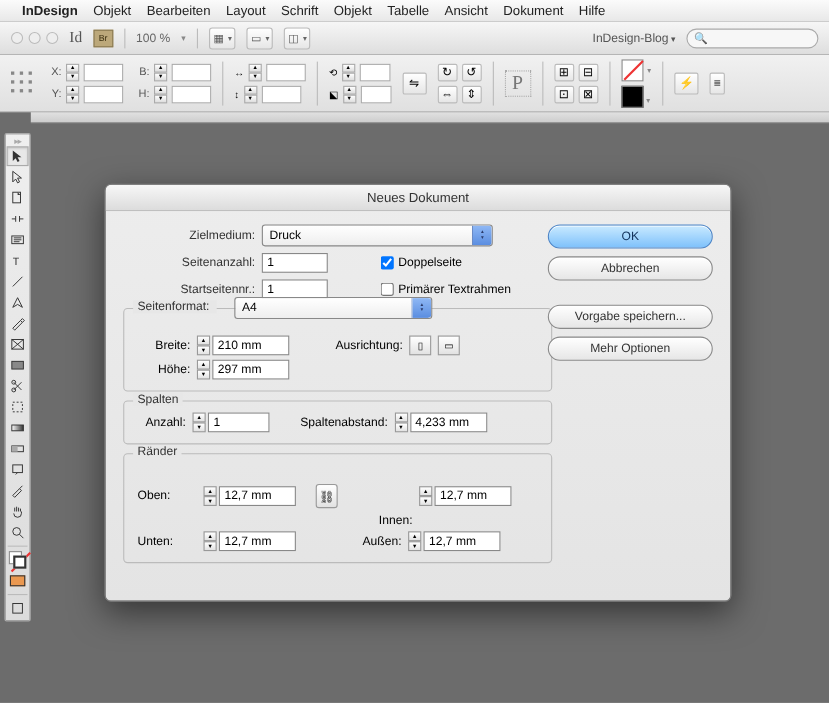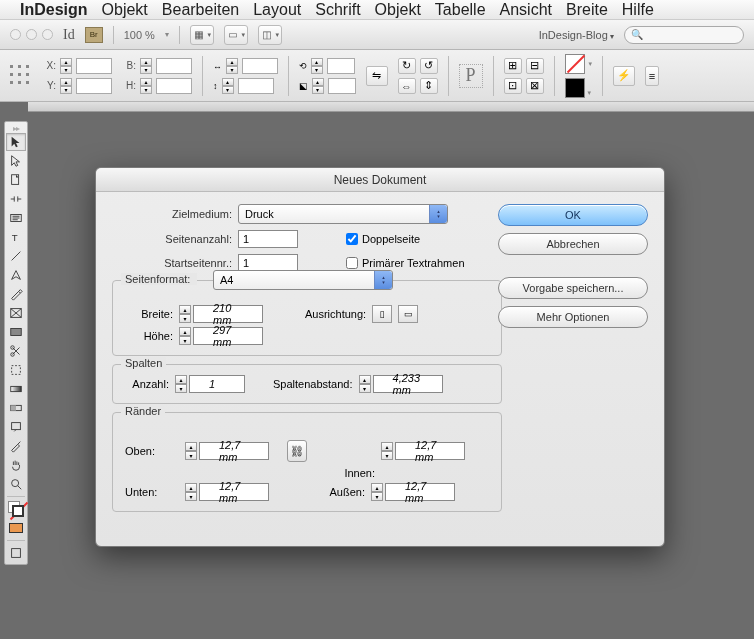--- a/index.html
+++ b/index.html
@@ -1,20 +1,20 @@
 <!DOCTYPE html>
 <html><head>
 <meta charset="utf-8">
 <style>
   * { box-sizing: border-box; margin: 0; padding: 0; font-family: "Lucida Grande", Arial, sans-serif; font-size: 11px; }
   body { width: 754px; height: 639px; background: #fff; position: relative; overflow: hidden; }
 
   .menubar { height: 20px; background: linear-gradient(#fbfbfb,#e8e8e8); display: flex; align-items: center; padding: 0 6px; gap: 14px; border-bottom: 1px solid #ccc; }
   .menubar .apple { font-size: 14px; }
-  .menubar .item { color: #222; font-size: 16px; }
+  .menubar .item { color: #222; font-size: 12px; }
   .menubar .item.active { font-weight: bold; }
 
   .toolbar { height: 30px; background: linear-gradient(#f6f6f6,#dedede); border-bottom: 1px solid #b5b5b5; display: flex; align-items: center; padding: 0 10px; gap: 10px; }
   .traffic { display: flex; gap: 5px; }
   .traffic span { width: 11px; height: 11px; border-radius: 50%; background: #eee; border: 1px solid #bbb; }
   .id-logo { font-family: serif; font-size: 14px; color: #555; }
   .br-btn { width: 18px; height: 16px; background: #bca87a; border: 1px solid #8a7a52; display:flex; align-items:center; justify-content:center; font-size:8px; color:#3a2f10; }
   .zoom { color:#666; font-size:11px; }
   .tb-drop { width: 24px; height: 20px; border: 1px solid #bbb; background: linear-gradient(#fff,#e6e6e6); border-radius:3px; display:inline-flex; align-items:center; justify-content:center; position:relative;}
   .tb-drop::after { content:"▾"; font-size:7px; color:#666; position:absolute; right:2px; top:50%; transform:translateY(-50%);}
@@ -64,40 +64,40 @@
   .ninput { width:60px; height:18px; border:1px solid #888; background:#fff; padding:0 4px; display:flex; align-items:center; }
   .check { display:flex; align-items:center; gap:4px; }
   .check input { width:12px; height:12px; }
 
   .fieldset { border:1px solid #bbb; border-radius:4px; margin-top:8px; padding:10px 12px 10px 12px; position:relative;}
   .fieldset .legend { position:absolute; top:-8px; left:8px; background:#e7e7e7; padding:0 4px; color:#333;}
   .orient-btn { width:20px; height:18px; border:1px solid #999; background:linear-gradient(#fff,#e2e2e2); display:flex; align-items:center; justify-content:center; font-size:9px; }
   .step { display:flex; flex-direction:column; }
   .step button { width:12px; height:9px; font-size:6px; line-height:6px; border:1px solid #999; background:linear-gradient(#fff,#e2e2e2); padding:0;}
   .paired { display:flex; align-items:center; gap:2px; }
-  .winput { width:70px; height:18px; border:1px solid #888; background:#fff; padding:0 19px; display:flex; align-items:center;font-style:italic;}
+  .winput { width:70px; height:18px; border:1px solid #888; background:#fff; padding:0 4px; display:flex; align-items:center;}
   .link-btn { width:20px; height:22px; border:1px solid #999; border-radius:3px; background:linear-gradient(#fff,#e2e2e2); display:flex; align-items:center; justify-content:center; font-size:11px; }
 
   .osx-btn { height:22px; border:1px solid #8a8a8a; border-radius:11px; background:linear-gradient(#fff,#e6e6e6); display:flex; align-items:center; justify-content:center; color:#333; box-shadow: inset 0 1px 0 #fff;}
   .osx-btn.primary { background:linear-gradient(#caeaff,#7ec1fb); border-color:#4f86c7; color:#13335c; font-weight:500;}
 </style>
 </head>
 <body>
 
 <div class="menubar">
   <span class="apple"></span>
   <span class="item active">InDesign</span>
   <span class="item">Objekt</span>
   <span class="item">Bearbeiten</span>
   <span class="item">Layout</span>
   <span class="item">Schrift</span>
   <span class="item">Objekt</span>
   <span class="item">Tabelle</span>
   <span class="item">Ansicht</span>
-  <span class="item">Breite</span>
+  <span class="item">Dokument</span>
   <span class="item">Hilfe</span>
 </div>
 
 <div class="toolbar">
   <div class="traffic">
       <span></span>
       <span></span>
       <span></span>
     </div>
   <span class="id-logo">Id</span>

